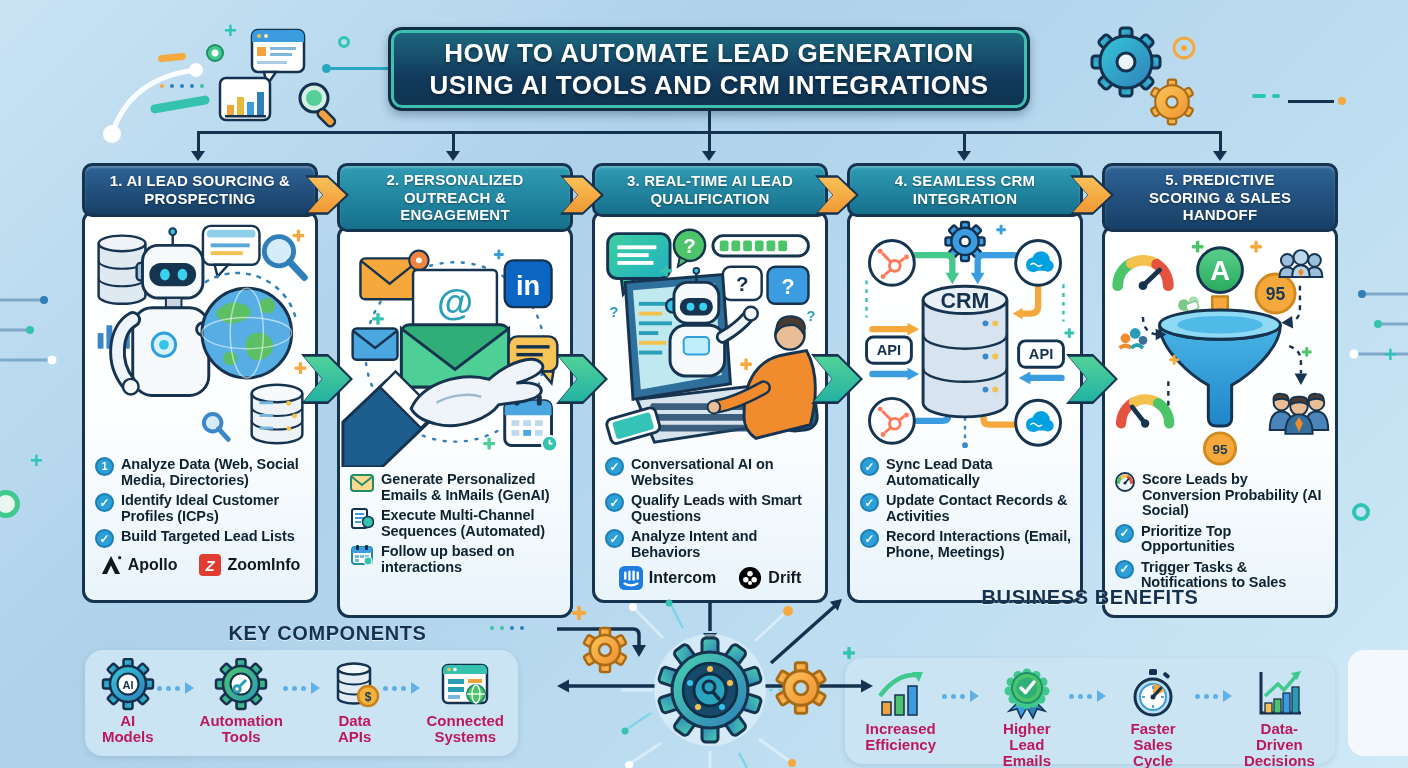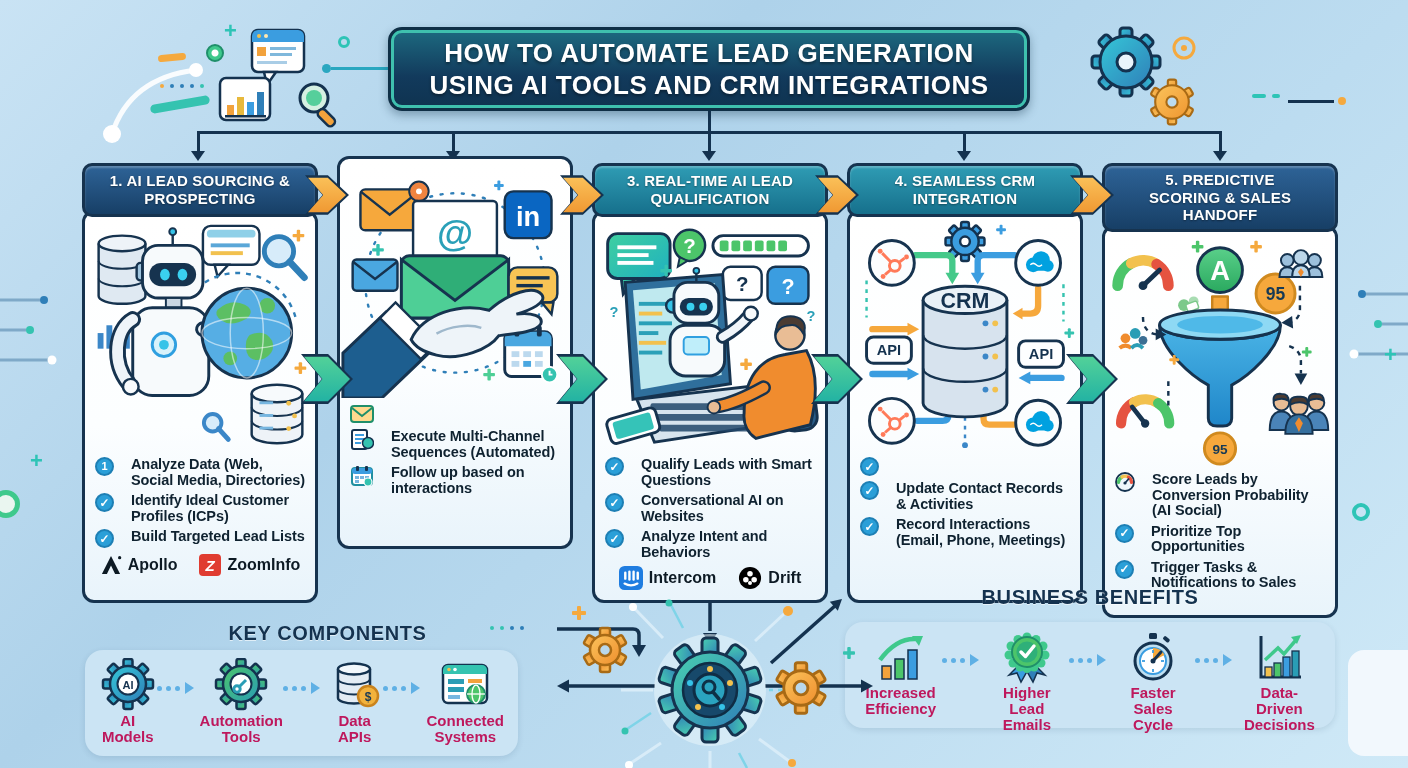--- a/index.html
+++ b/index.html
@@ -26,21 +26,21 @@
     letter-spacing:.2px;border:3px solid #16334f;border-radius:10px;
     text-shadow:0 1px 2px rgba(0,0,0,.4);box-shadow:inset 0 2px 2px rgba(255,255,255,.25);}
   .hd-navy{background:linear-gradient(180deg,#2e6397,#173f66);}
   .hd-teal{background:linear-gradient(180deg,#2f9cb4,#16708c);}
   .card{position:relative;z-index:1;margin-top:-7px;height:393px;
     background:linear-gradient(180deg,#ffffff 0%,#fcfeff 55%,#e9f4fb 100%);
     border:3px solid #16334f;border-radius:12px;padding-top:7px;}
   .illus{height:232px;overflow:hidden;}
   .illus svg{display:block;}
   .bullets{list-style:none;margin:2px 0 0;padding:0 8px 0 10px;}
-  .bullets li{display:flex;gap:17px;align-items:flex-start;margin:5px 0;}
+  .bullets li{display:flex;gap:7px;align-items:flex-start;margin:5px 0;}
   .bullets .bt{font-size:14.5px;font-weight:700;color:#0f2230;line-height:1.07;letter-spacing:-.1px;}
   .bi{flex:0 0 auto;width:19px;height:19px;border-radius:50%;background:#2a9fd8;border:2px solid #1d7fb4;
     display:flex;align-items:center;justify-content:center;margin-top:0;}
   .bi-check::after{content:"\2713";color:#fff;font-size:12px;font-weight:800;line-height:1;}
   .bi-num::after{content:"1";color:#fff;font-size:11px;font-weight:800;line-height:1;}
   .bi-svg{flex:0 0 auto;width:24px;height:21px;margin-top:0;}
   .logos{display:flex;justify-content:center;align-items:center;gap:22px;margin-top:6px;}
   .logo{display:flex;align-items:center;gap:6px;font-size:16px;font-weight:800;color:#0d1a24;}
   
   .chev{position:absolute;z-index:7;--cp:polygon(0 7%,52% 7%,100% 50%,52% 93%,0 93%,40% 50%);}
@@ -325,20 +325,21 @@
               <rect width="22" height="22" rx="4" fill="#e03c31"></rect>
               <text x="11" y="16.5" text-anchor="middle" font-size="15" font-weight="800" font-style="italic" fill="#fff" font-family="Liberation Sans,sans-serif">Z</text>
             </svg>
           <b>ZoomInfo</b>
         </span>
       </div>
     </div>
   </section>
 
   <section class="col" style="left:337px">
+    <header class="colhead hd-teal">2. PERSONALIZED OUTREACH &amp; ENGAGEMENT</header>
     <div class="card">
       <div class="illus">
         <svg viewBox="0 0 230 238" width="230" height="232">
           <circle cx="115" cy="120" r="92" fill="none" stroke="#2f7fb8" stroke-width="2.5" stroke-dasharray="2 9" stroke-linecap="round"></circle>
           <g>
               <rect x="18" y="24" width="60" height="42" rx="5" fill="#f6a83c" stroke="#16334f" stroke-width="2.5"></rect>
               <path d="M18,26 L48,50 L78,26" fill="none" stroke="#16334f" stroke-width="2.5"></path>
               <circle cx="78" cy="26" r="10" fill="#ef8440" stroke="#16334f" stroke-width="2"></circle>
               <circle cx="78" cy="26" r="3" fill="#fff"></circle>
             </g>
@@ -397,20 +398,21 @@
               <rect x="-5" y="-1.5" width="10" height="3" rx="1"></rect>
             </g>
         </svg>
       </div>
       <ul class="bullets">
         <li>
           <svg class="bi-svg" viewBox="0 0 24 21">
               <rect x="1" y="3" width="22" height="16" rx="3" fill="#ffd98e" stroke="#1f8f6a" stroke-width="2"></rect>
               <path d="M2,5 L12,13 L22,5" fill="none" stroke="#1f8f6a" stroke-width="2"></path>
             </svg>
+          <span class="bt">Generate Personalized Emails &amp; InMails (GenAI)</span>
           </li>
         <li>
           <svg class="bi-svg" viewBox="0 0 24 21">
               <rect x="2" y="1" width="15" height="19" rx="2" fill="#fff" stroke="#14324f" stroke-width="2"></rect>
               <rect x="5" y="5" width="9" height="2" fill="#3b9de0"></rect>
               <rect x="5" y="9" width="9" height="2" fill="#3b9de0"></rect>
               <rect x="5" y="13" width="6" height="2" fill="#3b9de0"></rect>
               <circle cx="18" cy="14" r="5.5" fill="#35c3b0" stroke="#14324f" stroke-width="1.5"></circle>
             </svg>
           <span class="bt">Execute Multi-Channel Sequences (Automated)</span>
@@ -531,25 +533,25 @@
             </g>
           <g fill="#f5a93e" transform="translate(152,148)">
               <rect x="-1.75" y="-6" width="3.5" height="12" rx="1"></rect>
               <rect x="-6" y="-1.75" width="12" height="3.5" rx="1"></rect>
             </g>
         </svg>
       </div>
       <ul class="bullets">
         <li>
             <span class="bi bi-check"></span>
+            <span class="bt">Conversational AI on Websites</span>
+          </li>
+        <li>
+            <span class="bi bi-check"></span>
             <span class="bt">Qualify Leads with Smart Questions</span>
-          </li>
-        <li>
-            <span class="bi bi-check"></span>
-            <span class="bt">Conversational AI on Websites</span>
           </li>
         <li>
             <span class="bi bi-check"></span>
             <span class="bt">Analyze Intent and Behaviors</span>
           </li>
       </ul>
       <div class="logos">
         <span class="logo">
           <svg width="24" height="24" viewBox="0 0 26 26">
               <rect width="26" height="26" rx="6" fill="#1f7de0"></rect>
@@ -694,20 +696,21 @@
             </g>
           <g fill="#3b9de0" transform="translate(152,10)">
               <rect x="-1.5" y="-5" width="3" height="10" rx="1"></rect>
               <rect x="-5" y="-1.5" width="10" height="3" rx="1"></rect>
             </g>
         </svg>
       </div>
       <ul class="bullets">
         <li>
             <span class="bi bi-check"></span>
+            <span class="bt">Sync Lead Data Automatically</span>
           </li>
         <li>
             <span class="bi bi-check"></span>
             <span class="bt">Update Contact Records &amp; Activities</span>
           </li>
         <li>
             <span class="bi bi-check"></span>
             <span class="bt">Record Interactions (Email, Phone, Meetings)</span>
           </li>
       </ul>
@@ -969,21 +972,21 @@
         <rect x="30" y="21" width="14" height="4" fill="#f2a23c"></rect>
         <circle cx="38" cy="36" r="9" fill="#4cc56a" stroke="#1f8f6a" stroke-width="2"></circle>
         <ellipse cx="38" cy="36" rx="4" ry="9" fill="none" stroke="#fff" stroke-width="1.3"></ellipse>
           <path d="M29,36 h18" stroke="#fff" stroke-width="1.3"></path>
       </svg>
       <div class="plabel">Connected Systems</div>
     </div>
   </div>
 
   <div class="panel-title" style="left:845px;top:586px;width:490px">BUSINESS BENEFITS</div>
-  <div class="panel" style="left:845px;top:622px;width:490px">
+  <div class="panel" style="left:845px;top:658px;width:490px">
     <div class="pitem">
       <svg width="54" height="54" viewBox="0 0 54 54">
         <rect x="8" y="36" width="9" height="13" fill="#f2a23c" stroke="#14324f" stroke-width="1.5"></rect>
         <rect x="21" y="29" width="9" height="20" fill="#4cc56a" stroke="#14324f" stroke-width="1.5"></rect>
         <rect x="34" y="20" width="9" height="29" fill="#3b9de0" stroke="#14324f" stroke-width="1.5"></rect>
         <path d="M6,30 Q22,8 42,9" fill="none" stroke="#3fc98c" stroke-width="4.5"></path>
         <polygon points="49,6 38,6 45,16" fill="#3fc98c"></polygon>
       </svg>
       <div class="plabel">Increased Efficiency</div>
     </div>

